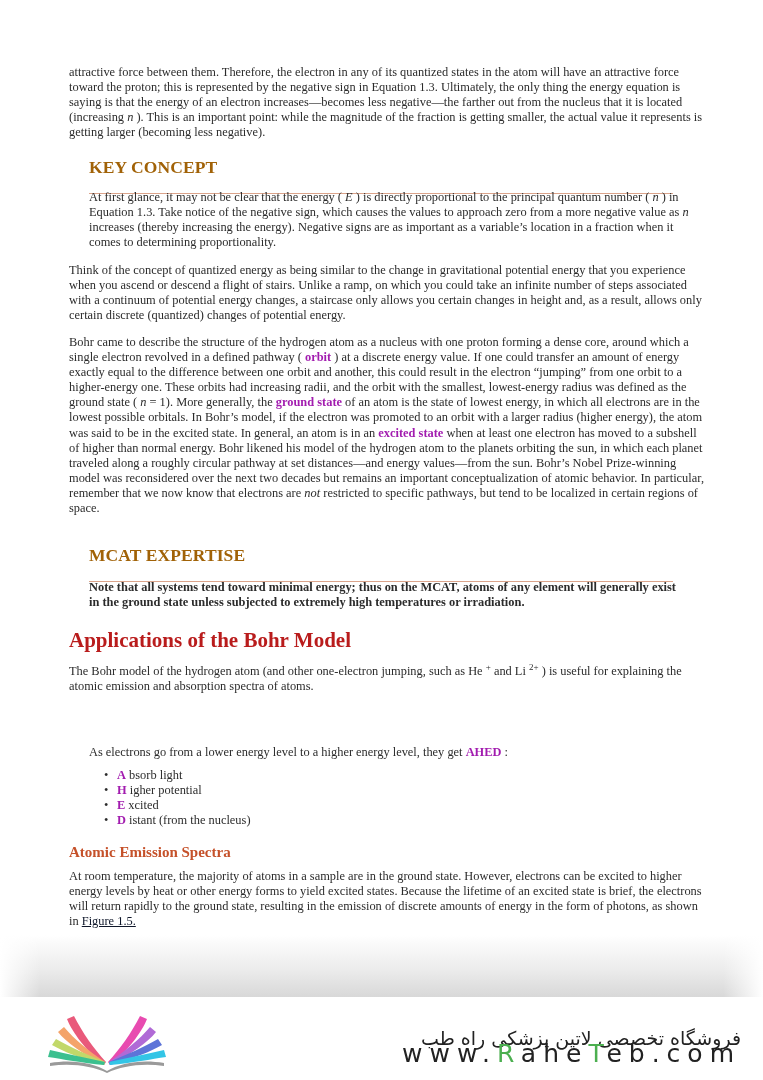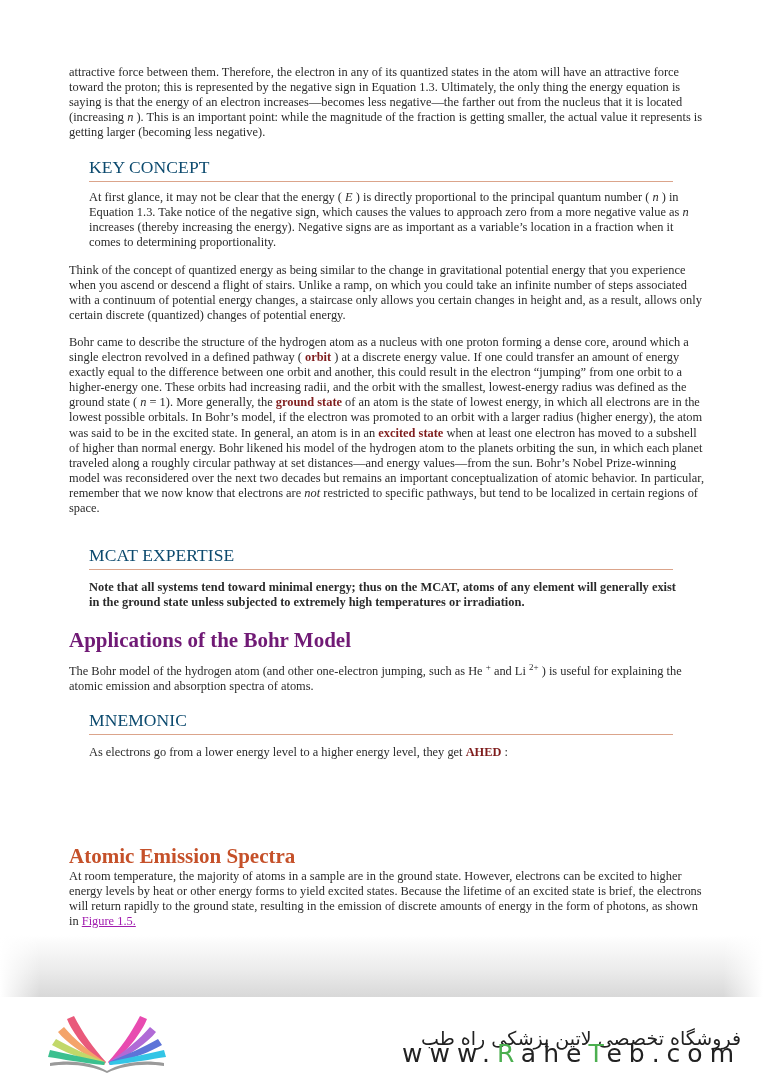--- a/index.html
+++ b/index.html
@@ -10,35 +10,35 @@
     color: #2b2b2b;
   }
   .page { position: absolute; left: 0; top: 0; width: 669px; height: 1000px; background: #fff; }
   .p {
     position: absolute; left: 69px; width: 640px;
     font-size: 12.4px; line-height: 15.1px; margin: 0;
   }
   .box-p { left: 89px; width: 600px; }
   .box-h {
     position: absolute; left: 89px; width: 584px;
-    font-size: 17.5px; font-weight: normal; color: #0c4a6e;
-    border-bottom: 1.5px solid #dba48b; line-height: 20px; padding-bottom: 4px;
+    font-size: 17.5px; font-weight: bold; color: #a16207;
+    border-bottom: 1.5px solid #dba48b; line-height: 20px; padding-bottom: 16px;
     letter-spacing: 0.1px;
   }
   .h2 {
-    position: absolute; left: 69px; font-size: 21px; font-weight: bold; color: #701a75; margin: 0;
+    position: absolute; left: 69px; font-size: 21px; font-weight: bold; color: #b91c1c; margin: 0;
   }
   .h3 {
-    position: absolute; left: 69px; font-size: 21px; font-weight: bold; color: #c5512a; margin: 0;
+    position: absolute; left: 69px; font-size: 15px; font-weight: bold; color: #c5512a; margin: 0;
   }
   .list { position: absolute; left: 104px; margin: 0; padding: 0; list-style: none; font-size: 12.4px; line-height: 15px; }
   .list li { position: relative; padding-left: 13px; }
   .list li::before { content: "•"; position: absolute; left: 0; top: 0; }
-  b { font-weight: bold; color: #7f1d1d; }
-  a.fig { color: #a21caf; text-decoration: underline; }
+  b { font-weight: bold; color: #a21caf; }
+  a.fig { color: #0f172a; text-decoration: underline; }
   sup { font-size: 9px; vertical-align: 5px; line-height: 0; }
   .shade {
     position: absolute; left: 0; top: 935px; width: 763px; height: 62px;
     background: linear-gradient(to bottom, #ffffff 0%, #ececec 55%, #d8d8d8 100%);
   }
   .shade::before, .shade::after {
     content: ""; position: absolute; top: 0; width: 40px; height: 100%;
   }
   .shade::before { left: 0; background: linear-gradient(to right, #fff, rgba(255,255,255,0)); }
   .shade::after { right: 0; background: linear-gradient(to left, #fff, rgba(255,255,255,0)); }
@@ -68,22 +68,27 @@
 
   <p class="p" style="top:335px;"><span>Bohr came to describe the structure of the hydrogen atom as a nucleus with one proton forming a dense core, around which a single electron revolved in a defined pathway ( </span><b>orbit</b><span> ) at a discrete energy value. If one could transfer an amount of energy exactly equal to the difference between one orbit and another, this could result in the electron “jumping” from one orbit to a higher-energy one. These orbits had increasing radii, and the orbit with the smallest, lowest-energy radius was defined as the ground state ( </span><i>n</i><span> = 1). More generally, the </span><b>ground state</b><span> of an atom is the state of lowest energy, in which all electrons are in the lowest possible orbitals. In Bohr’s model, if the electron was promoted to an orbit with a larger radius (higher energy), the atom was said to be in the excited state. In general, an atom is in an </span><b>excited state</b><span> when at least one electron has moved to a subshell of higher than normal energy. Bohr likened his model of the hydrogen atom to the planets orbiting the sun, in which each planet traveled along a roughly circular pathway at set distances—and energy values—from the sun. Bohr’s Nobel Prize-winning model was reconsidered over the next two decades but remains an important conceptualization of atomic behavior. In particular, remember that we now know that electrons are </span><i>not</i><span> restricted to specific pathways, but tend to be localized in certain regions of space.</span></p>
 
   <div class="box-h" style="top:545px;">MCAT EXPERTISE</div>
   <p class="p box-p" style="top:580px;font-weight:bold;">Note that all systems tend toward minimal energy; thus on the MCAT, atoms of any element will generally exist in the ground state unless subjected to extremely high temperatures or irradiation.</p>
 
   <h2 class="h2" style="top:628px;">Applications of the Bohr Model</h2>
 
   <p class="p" style="top:664px;"><span>The Bohr model of the hydrogen atom (and other one-electron jumping, such as He </span><sup>+</sup><span> and Li </span><sup>2+</sup><span> ) is useful for explaining the atomic emission and absorption spectra of atoms.</span></p>
 
-  <div class="box-h" style="top:710px;">MNEMONIC</div>
   <p class="p box-p" style="top:745px;"><span>As electrons go from a lower energy level to a higher energy level, they get </span><b>AHED</b><span> :</span></p>
+  <ul class="list" style="top:768px;">
+    <li><b>A</b><span> bsorb light</span></li>
+    <li><b>H</b><span> igher potential</span></li>
+    <li><b>E</b><span> xcited</span></li>
+    <li><b>D</b><span> istant (from the nucleus)</span></li>
+  </ul>
 
   <h3 class="h3" style="top:844px;">Atomic Emission Spectra</h3>
 
   <p class="p" style="top:869px;"><span>At room temperature, the majority of atoms in a sample are in the ground state. However, electrons can be excited to higher energy levels by heat or other energy forms to yield excited states. Because the lifetime of an excited state is brief, the electrons will return rapidly to the ground state, resulting in the emission of discrete amounts of energy in the form of photons, as shown in </span><a class="fig" href="#">Figure 1.5.</a></p>
 
 </div>
 
 <div class="shade"></div>
 
 <div class="footer">

